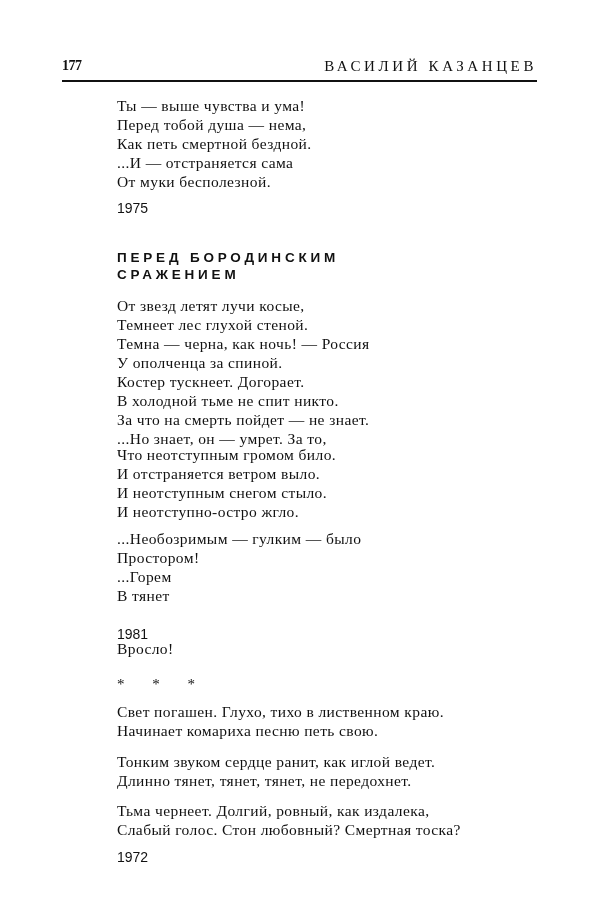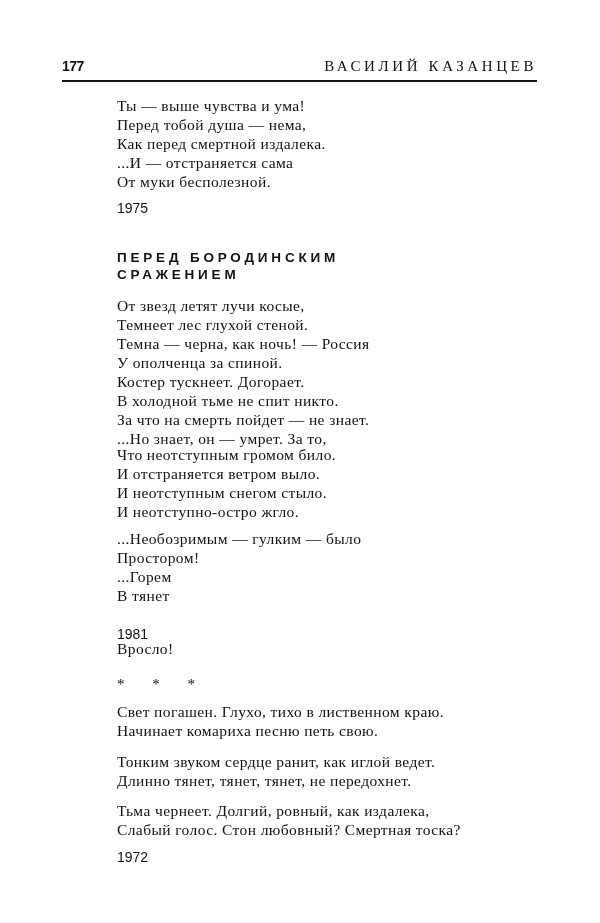--- a/index.html
+++ b/index.html
@@ -1,20 +1,20 @@
 <!DOCTYPE html>
 <html><head>
 <meta charset="utf-8">
 <style>
   html, body { margin: 0; padding: 0; background: #ffffff; }
   body { width: 600px; height: 923px; position: relative; overflow: hidden;
          font-family: "Liberation Serif", "DejaVu Serif", serif; color: #111; }
   .header { position: absolute; left: 62px; top: 58px; width: 475px; height: 22px; }
   .page-num { position: absolute; left: 0; top: 0; font-size: 14px; font-weight: bold;
-              font-family: Liberation Sans, sans-serif; letter-spacing: -0.5px; }
+              font-family: Liberation Serif, serif; letter-spacing: -0.5px; }
   .running-head { position: absolute; right: 0; top: 0; font-size: 15px; letter-spacing: 3.6px;
                   font-family: "Liberation Serif", serif; }
   .rule { position: absolute; left: 62px; top: 80px; width: 475px; height: 2px; background: #111; }
   .content { position: absolute; left: 117px; top: 0; width: 440px; }
   .line { position: absolute; left: 0; white-space: nowrap; font-size: 15.5px; line-height: 18px;
           letter-spacing: 0.4px; }
   .year { position: absolute; left: 0; font-size: 14px;
           font-family: "Liberation Sans", sans-serif; }
   .title { position: absolute; left: 0; font-weight: bold; font-size: 13.5px; letter-spacing: 3.8px;
            font-family: "Liberation Sans", sans-serif; white-space: nowrap; }
@@ -27,21 +27,21 @@
   <span class="page-num">177</span>
   <span class="running-head">ВАСИЛИЙ КАЗАНЦЕВ</span>
 </div>
 <div class="rule"></div>
 
 <div class="content">
 
   <div>
     <div class="line" style="top:97px">Ты — выше чувства и ума!</div>
     <div class="line" style="top:116px">Перед тобой душа — нема,</div>
-    <div class="line" style="top:135px">Как перед смертной издалека.</div>
+    <div class="line" style="top:135px">Как петь смертной бездной.</div>
     <div class="line" style="top:154px">...И — отстраняется сама</div>
     <div class="line" style="top:173px">От муки бесполезной.</div>
     <div class="year" style="top:200px">1975</div>
   </div>
 
   <div>
     <div class="title" style="top:250px">ПЕРЕД БОРОДИНСКИМ</div>
     <div class="title" style="top:267px">СРАЖЕНИЕМ</div>
 
     <div class="line" style="top:297px">От звезд летят лучи косые,</div>

